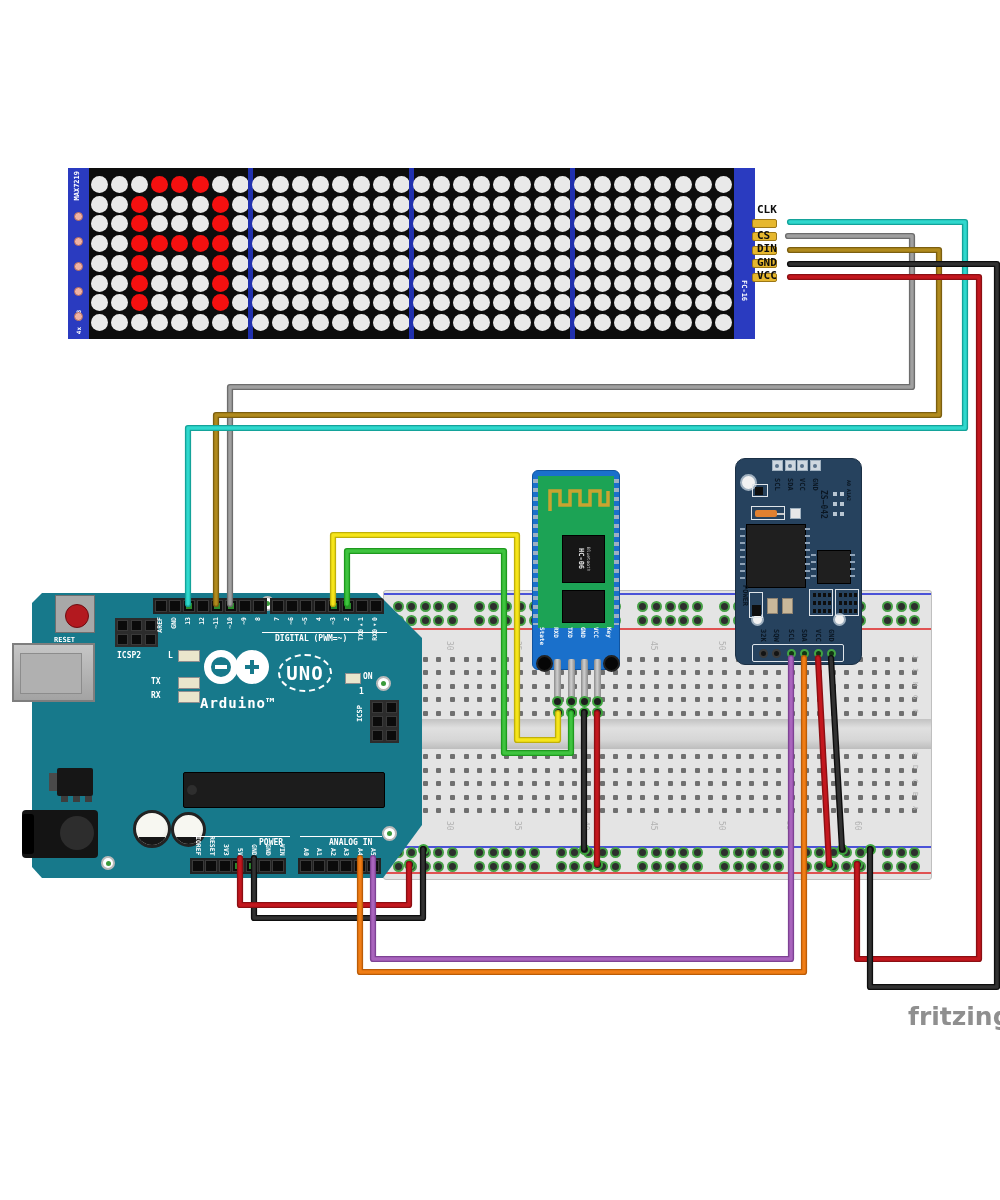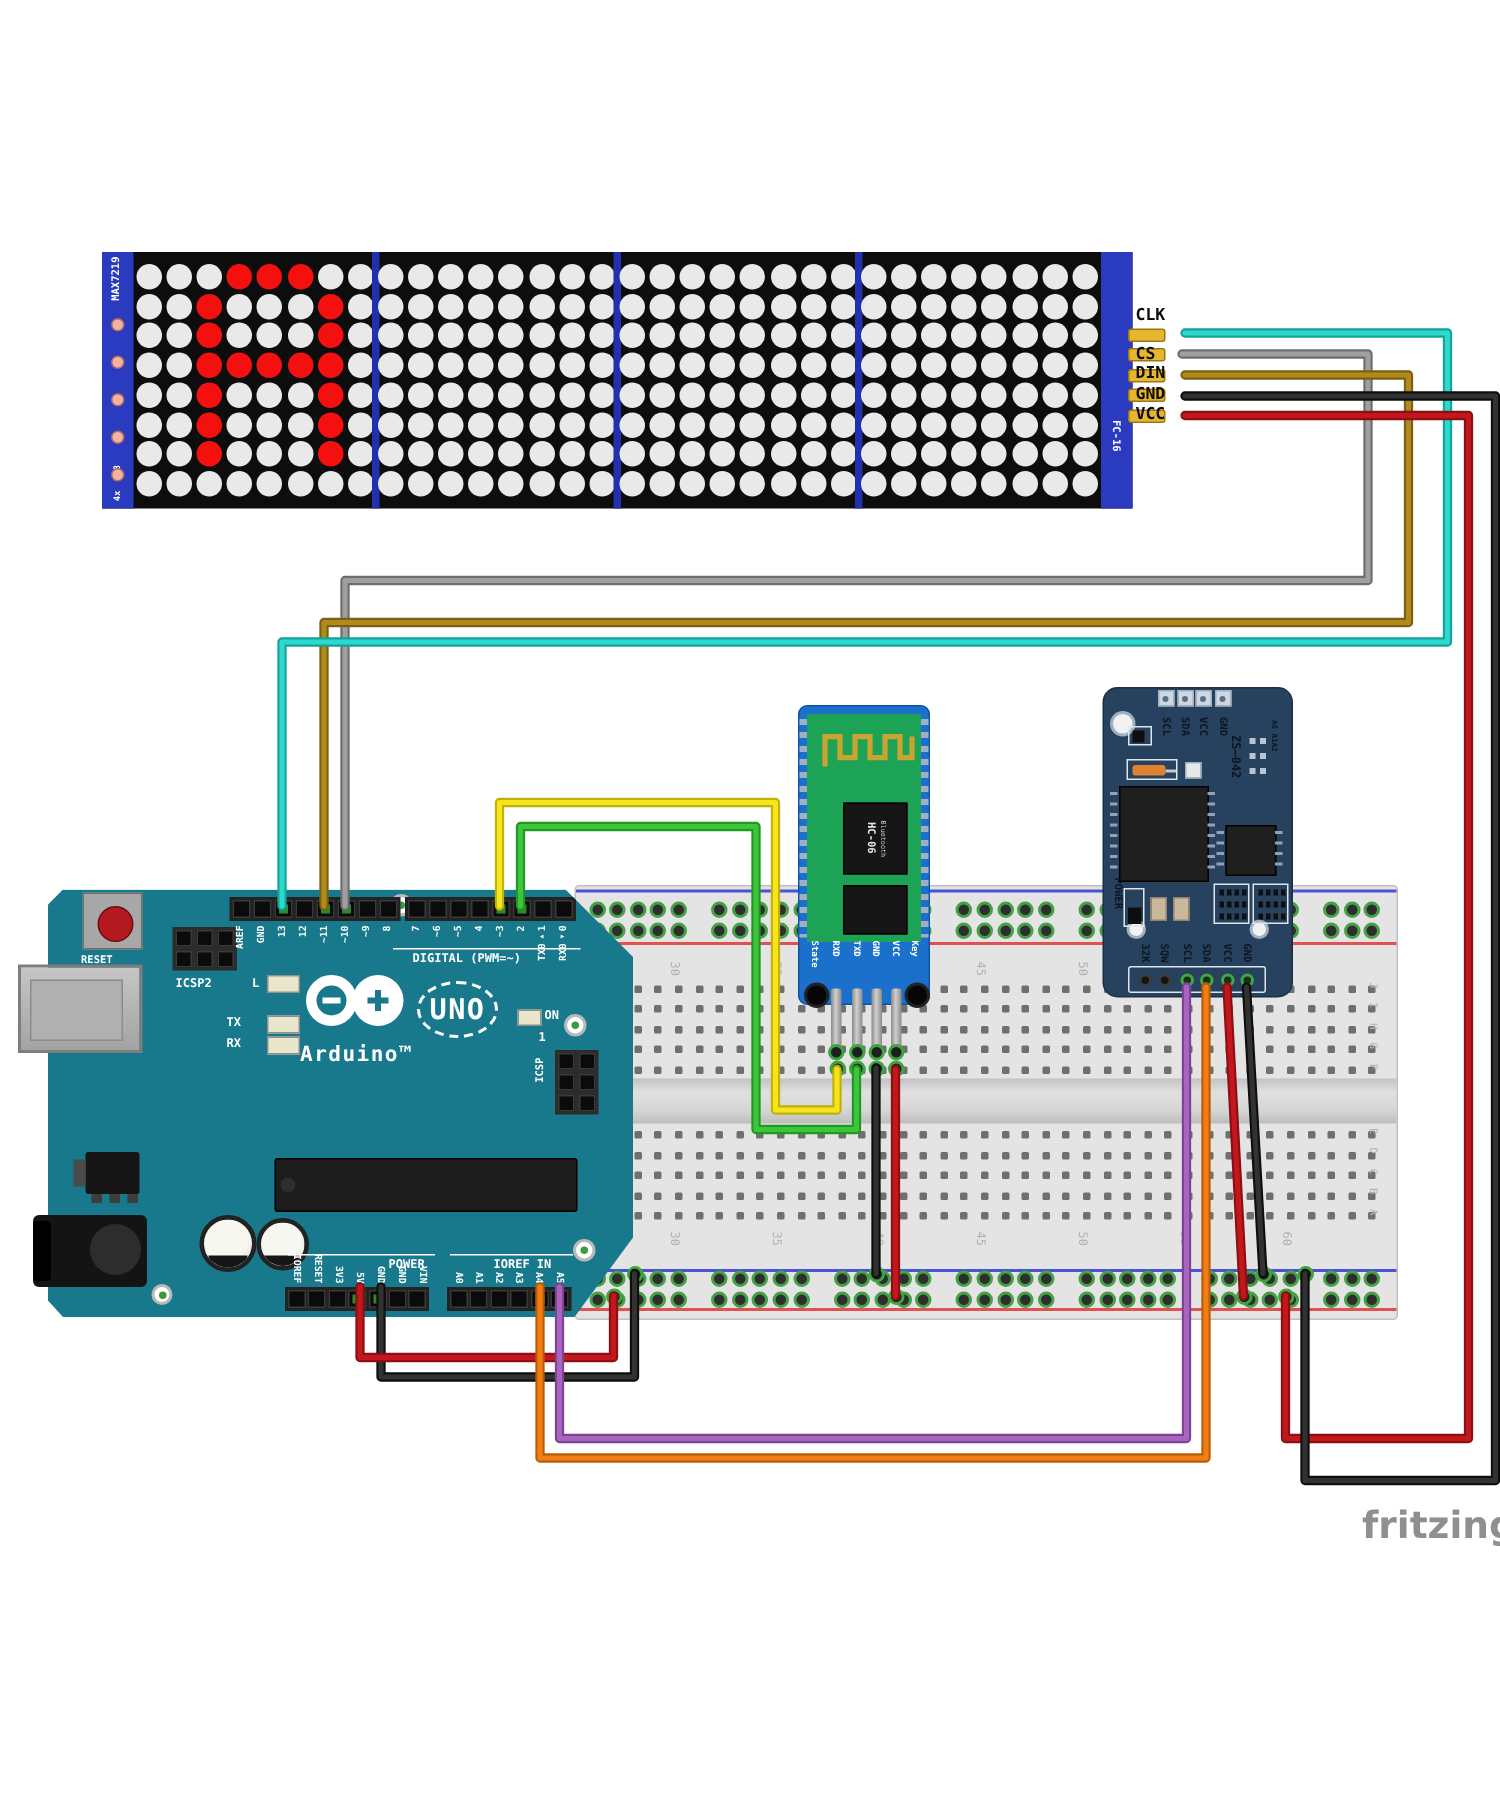--- a/index.html
+++ b/index.html
@@ -726,21 +726,21 @@
   <div class="mhole2" style="left:350px;top:233px;width:15px;height:15px;">
       <div class="gdot"></div>
     </div>
   <div class="mhole2" style="left:69px;top:263px;width:14px;height:14px;">
       <div class="gdot"></div>
     </div>
 
   <div class="silkline" style="left:160px;top:243px;width:98px;"></div>
   <div class="silk" style="left:227px;top:246px;">POWER</div>
   <div class="silkline" style="left:268px;top:243px;width:82px;"></div>
-  <div class="silk" style="left:297px;top:246px;">IOREF IN</div>
+  <div class="silk" style="left:297px;top:246px;">ANALOG IN</div>
 
   <div id="ard-gen">
       <div class="pinrow" style="left: 121px; top: 5px; gap: 2px;">
         <div class="apin"></div>
         <div class="apin"></div>
         <div class="apin">
           <div class="gc"></div>
         </div>
         <div class="apin"></div>
         <div class="apin">

